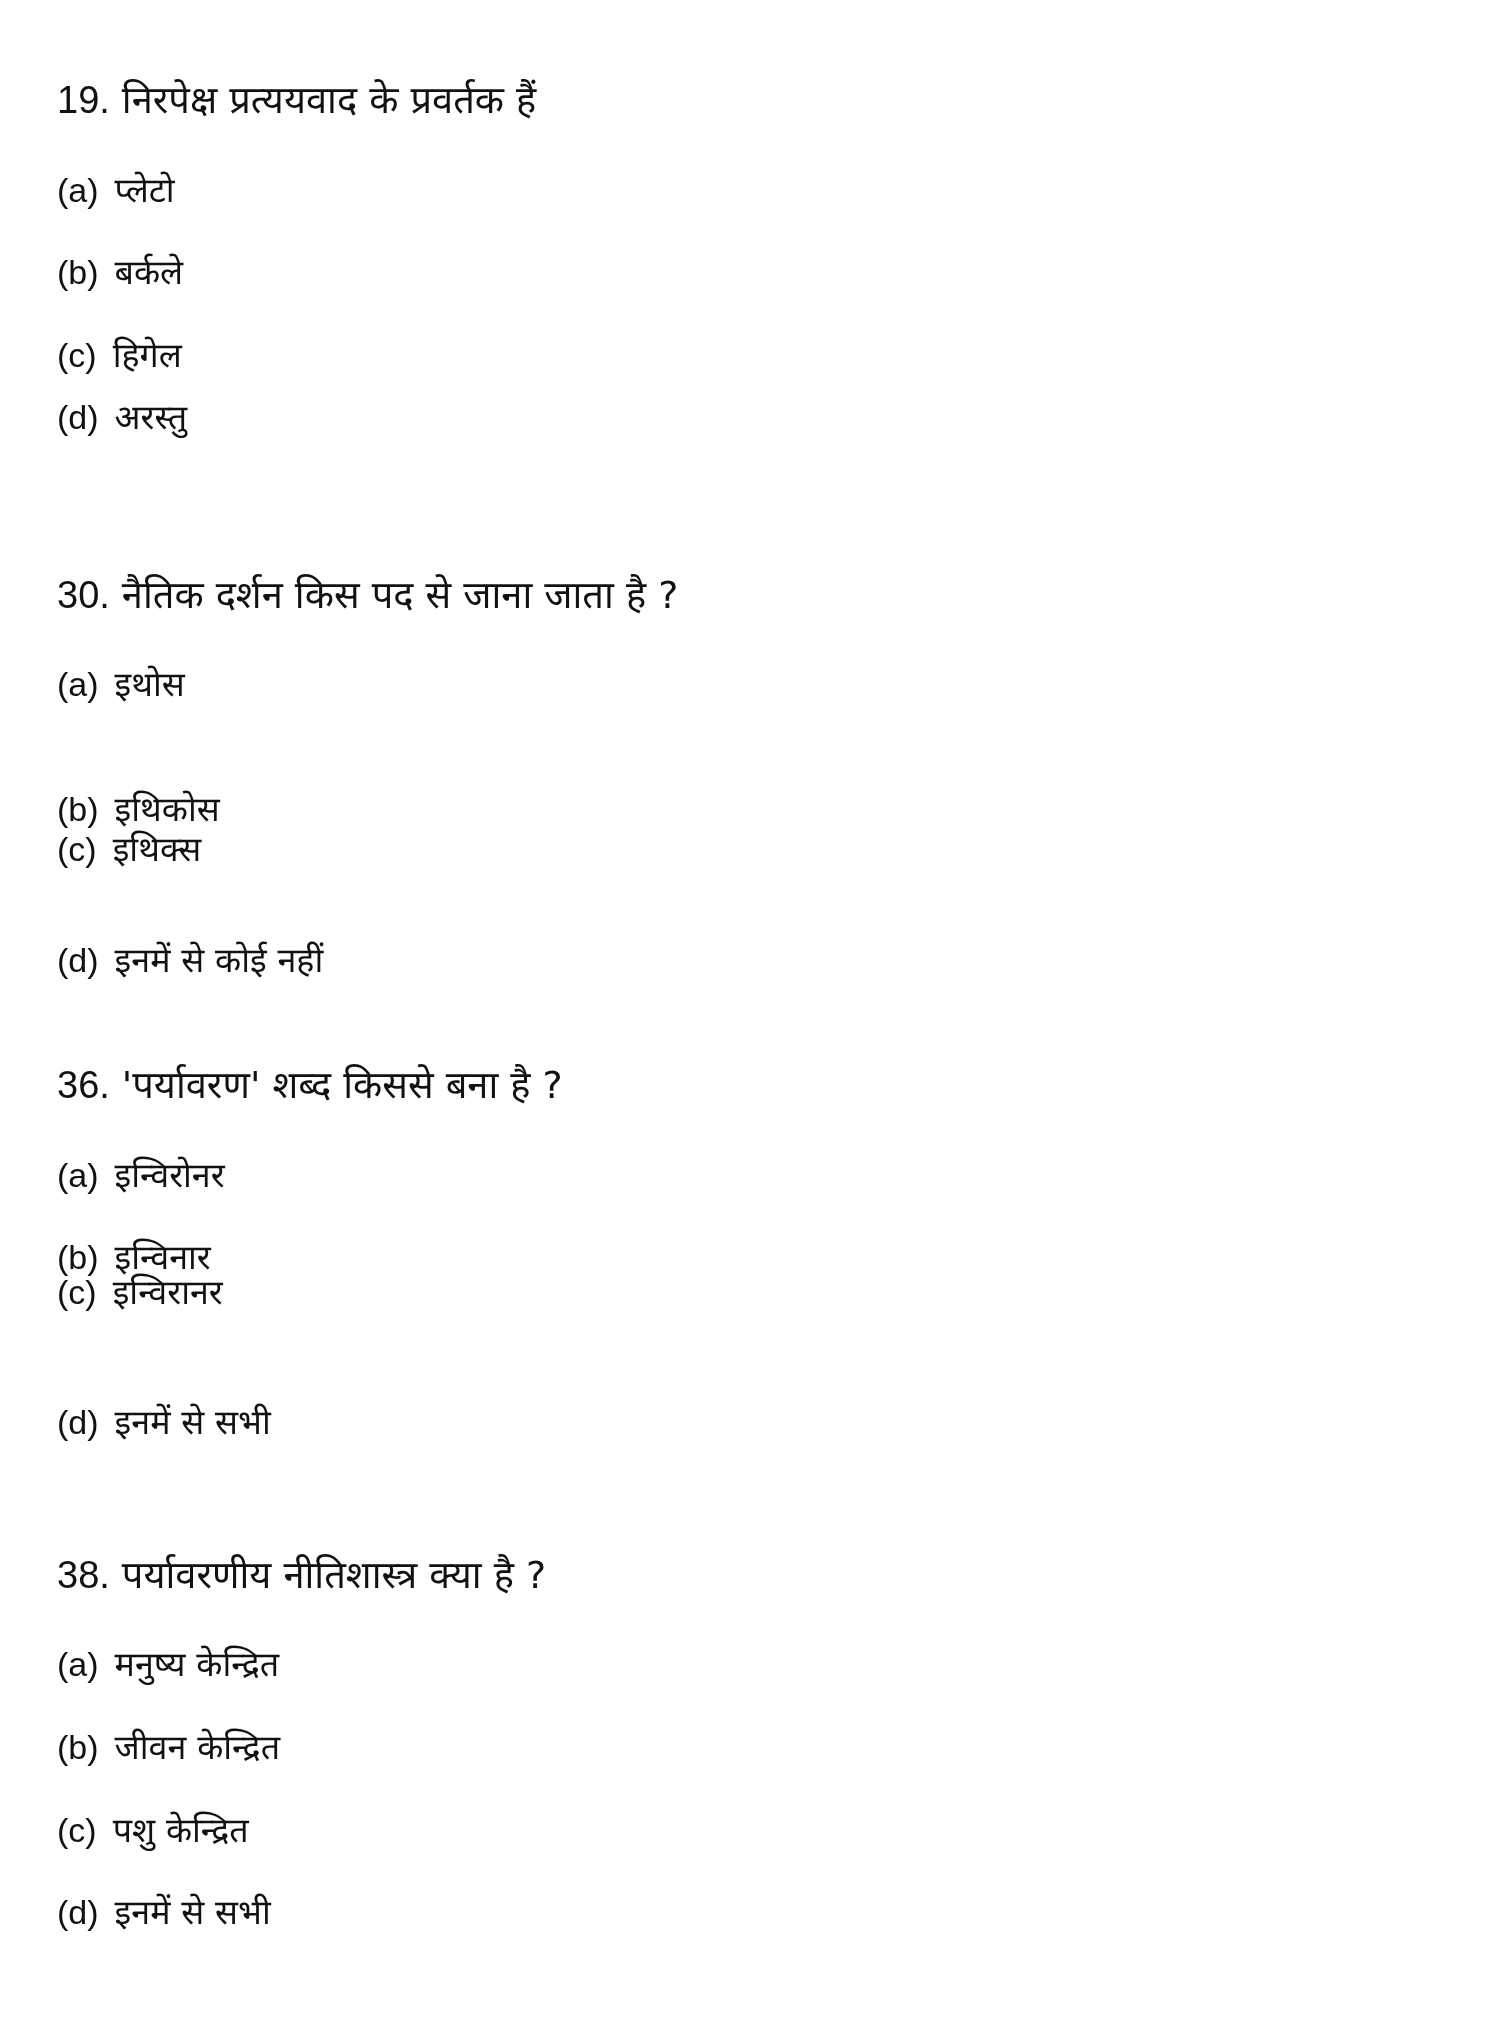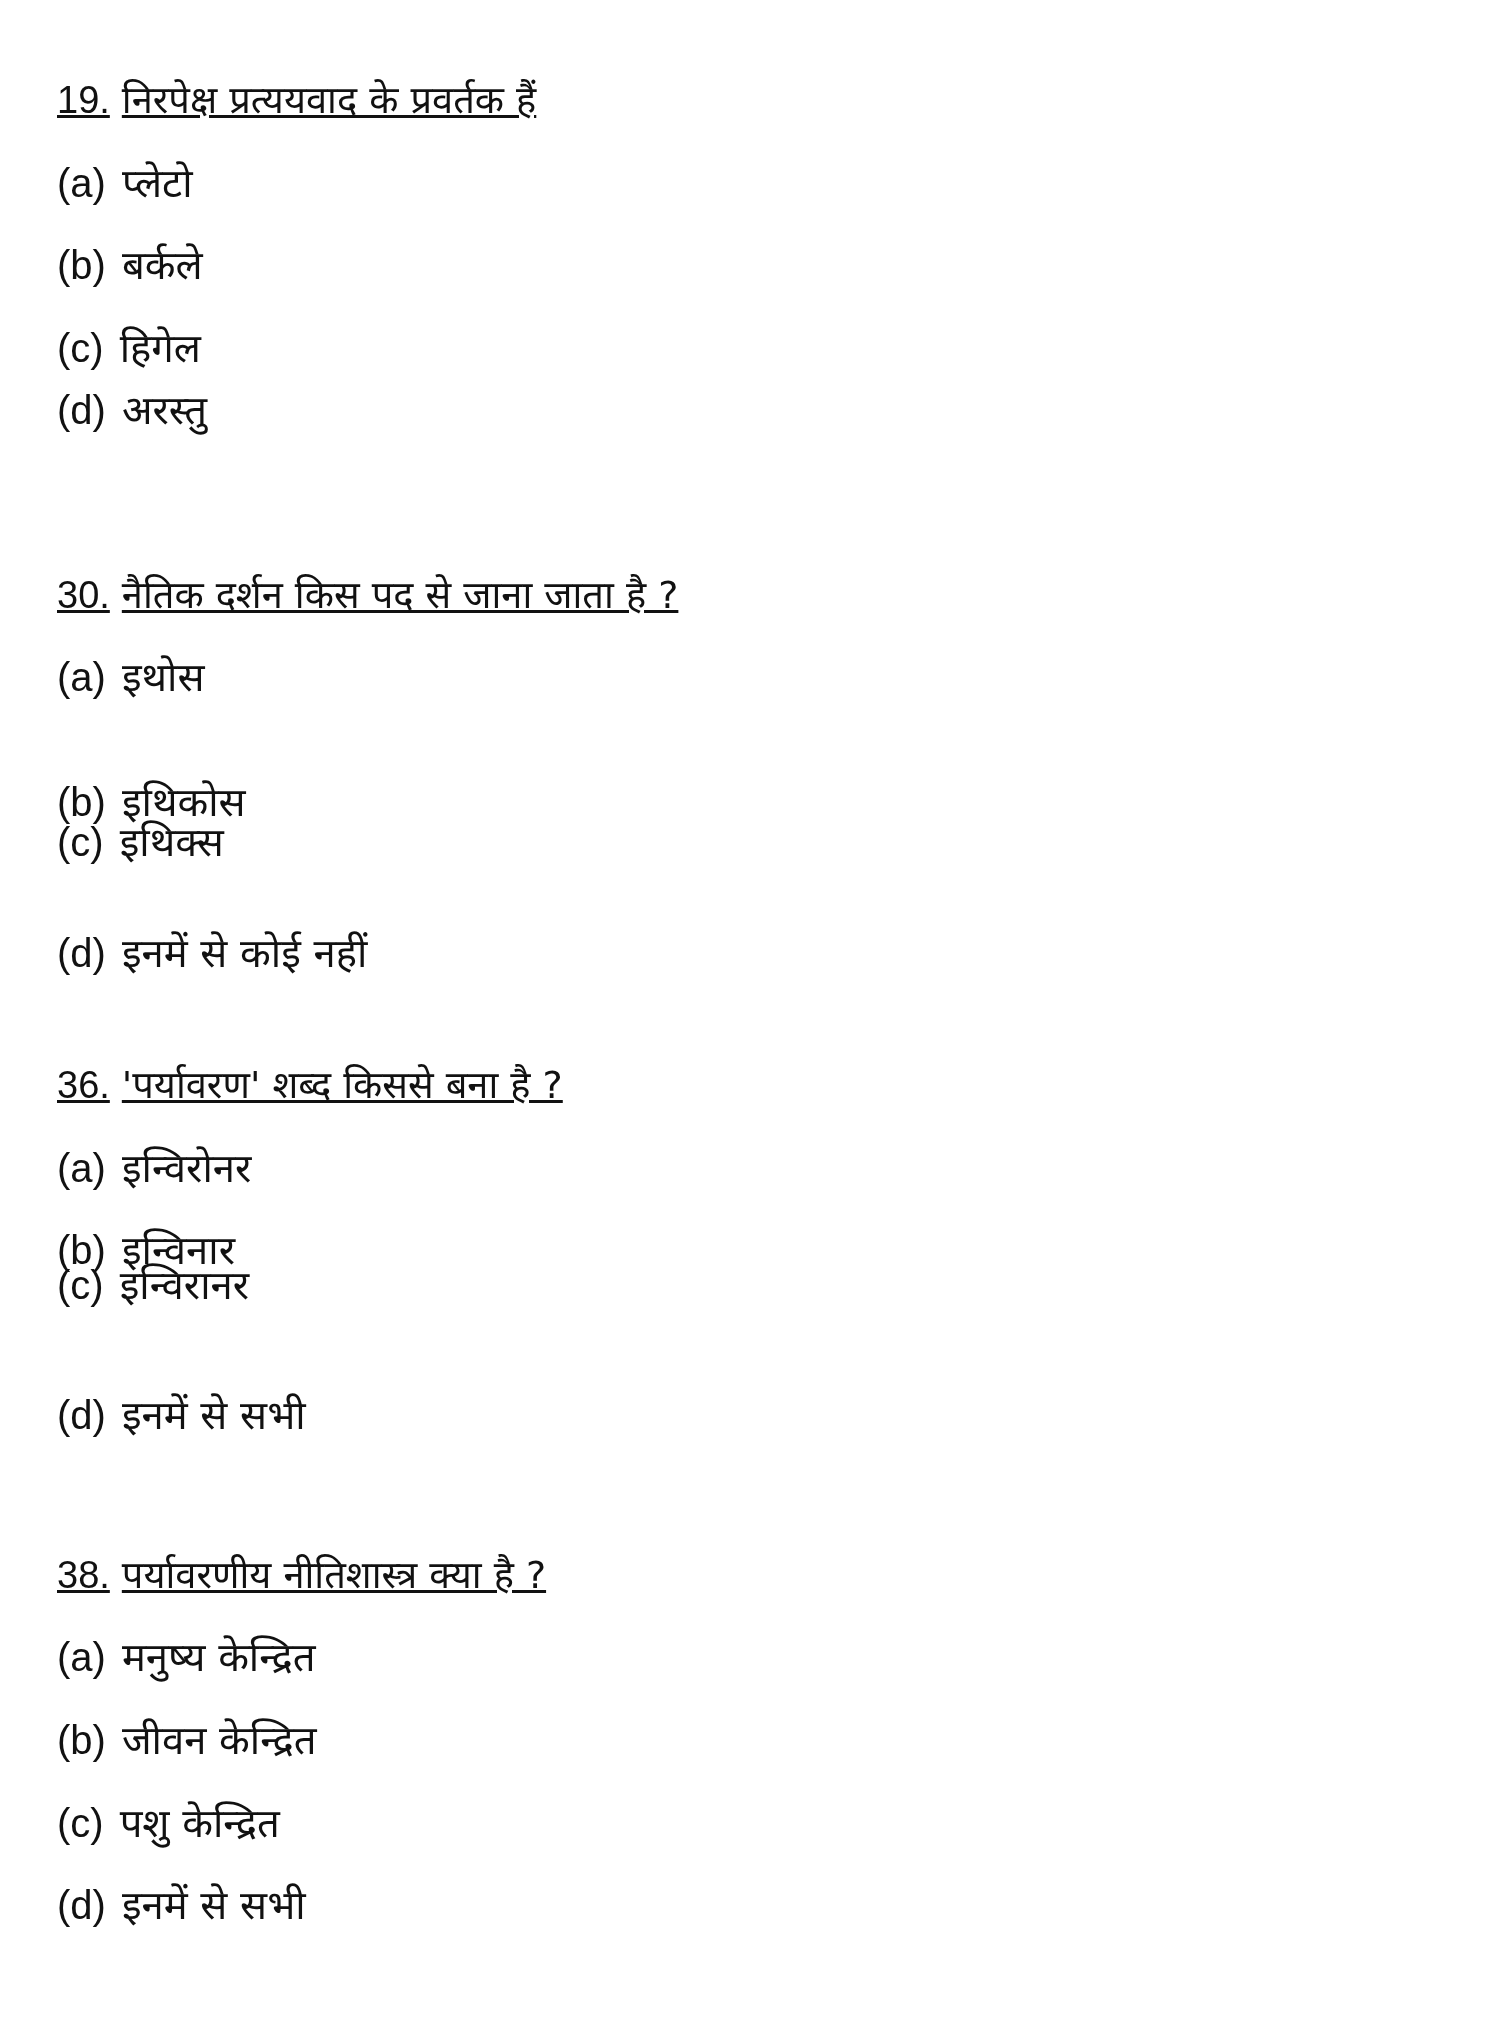--- a/index.html
+++ b/index.html
@@ -1,20 +1,20 @@
 <!DOCTYPE html>
 <html><head>
 <meta charset="utf-8">
 <style>
   html, body { margin:0; padding:0; background:#ffffff; }
   body { width:1505px; height:2034px; position:relative; overflow:hidden;
          font-family:"DejaVu Sans", "Liberation Sans", sans-serif; color:#111111; }
-  .q { position:absolute; left:57px; font-size:38px; line-height:50px; white-space:nowrap;text-decoration:underline; }
+  .q { position:absolute; left:57px; font-size:38px; line-height:50px; white-space:nowrap; }
   .q .num { margin-right:12px; font-family:"Liberation Sans", sans-serif; }
-  .opt { position:absolute; left:57px; font-size:40px; line-height:50px; white-space:nowrap; }
+  .opt { position:absolute; left:57px; font-size:34px; line-height:64px; white-space:nowrap; }
   .opt .lbl { font-family:"Liberation Sans", sans-serif; margin-right:16px; }
 </style>
 </head>
 <body>
 
 <div class="q" style="top:75px">
   <span class="num">19.</span><span>निरपेक्ष प्रत्ययवाद के प्रवर्तक हैं</span>
 </div>
 <div class="opt" style="top:158px"><span class="lbl">(a)</span><span>प्लेटो</span></div>
 <div class="opt" style="top:240px"><span class="lbl">(b)</span><span>बर्कले</span></div>

